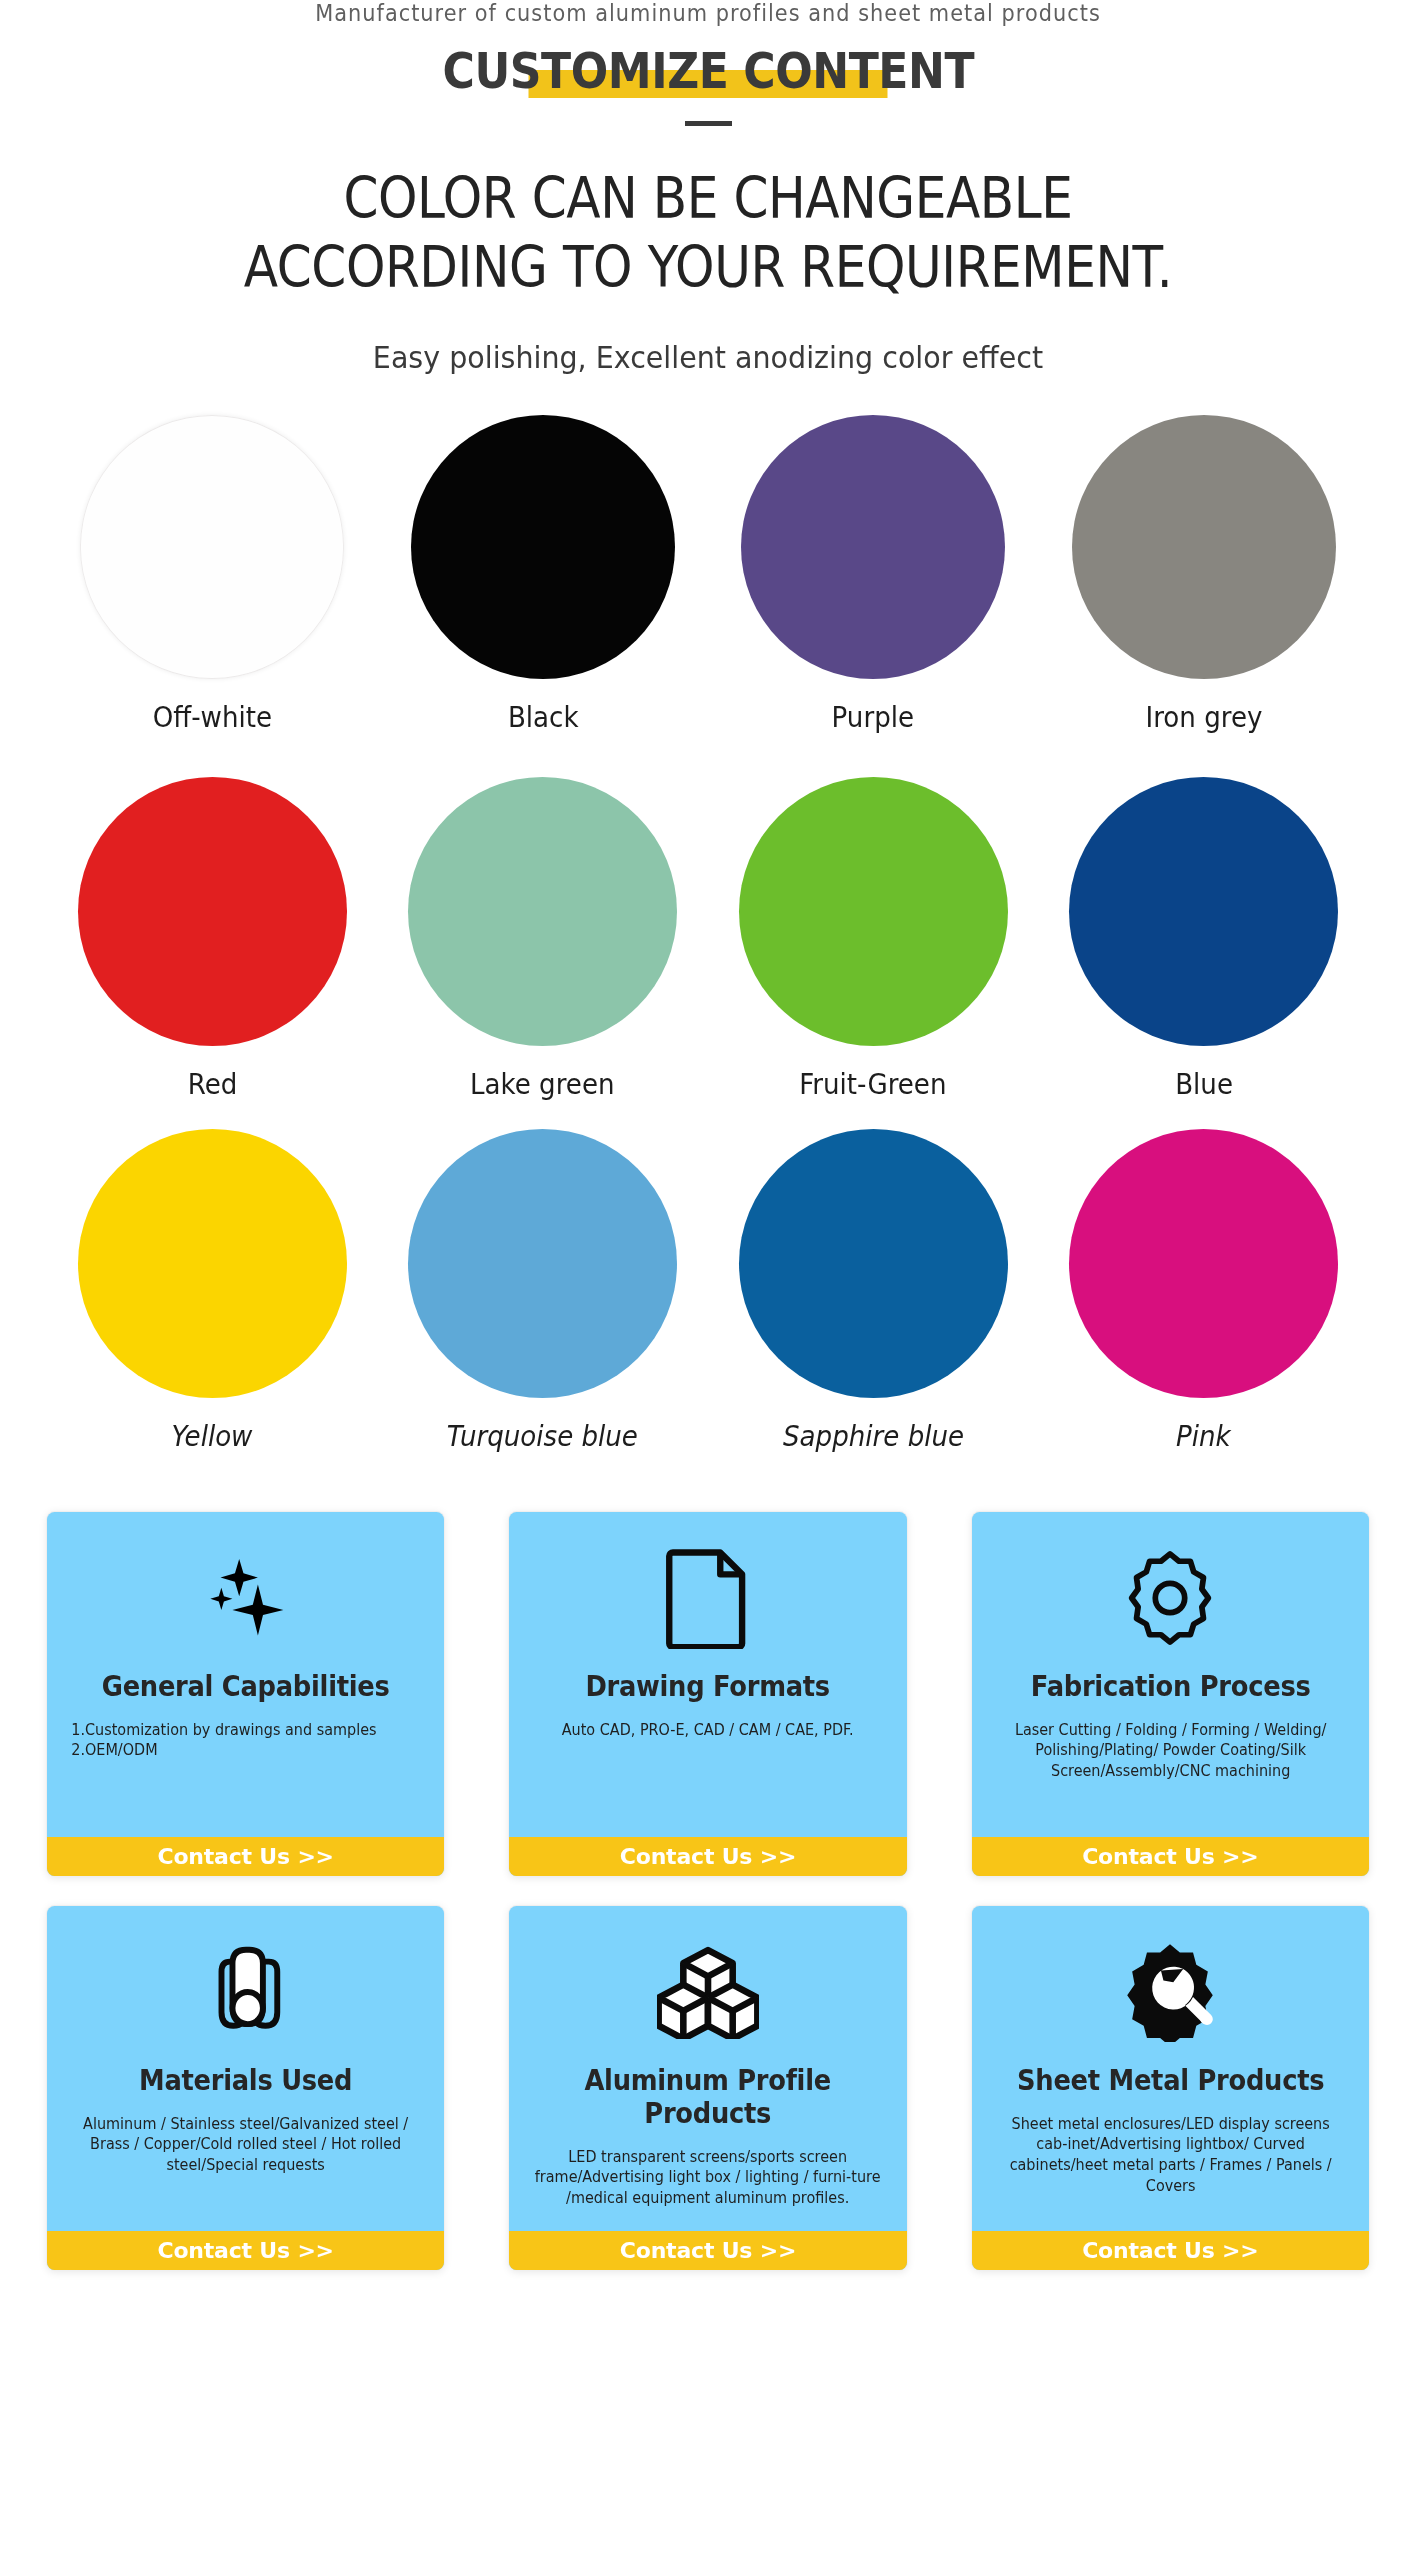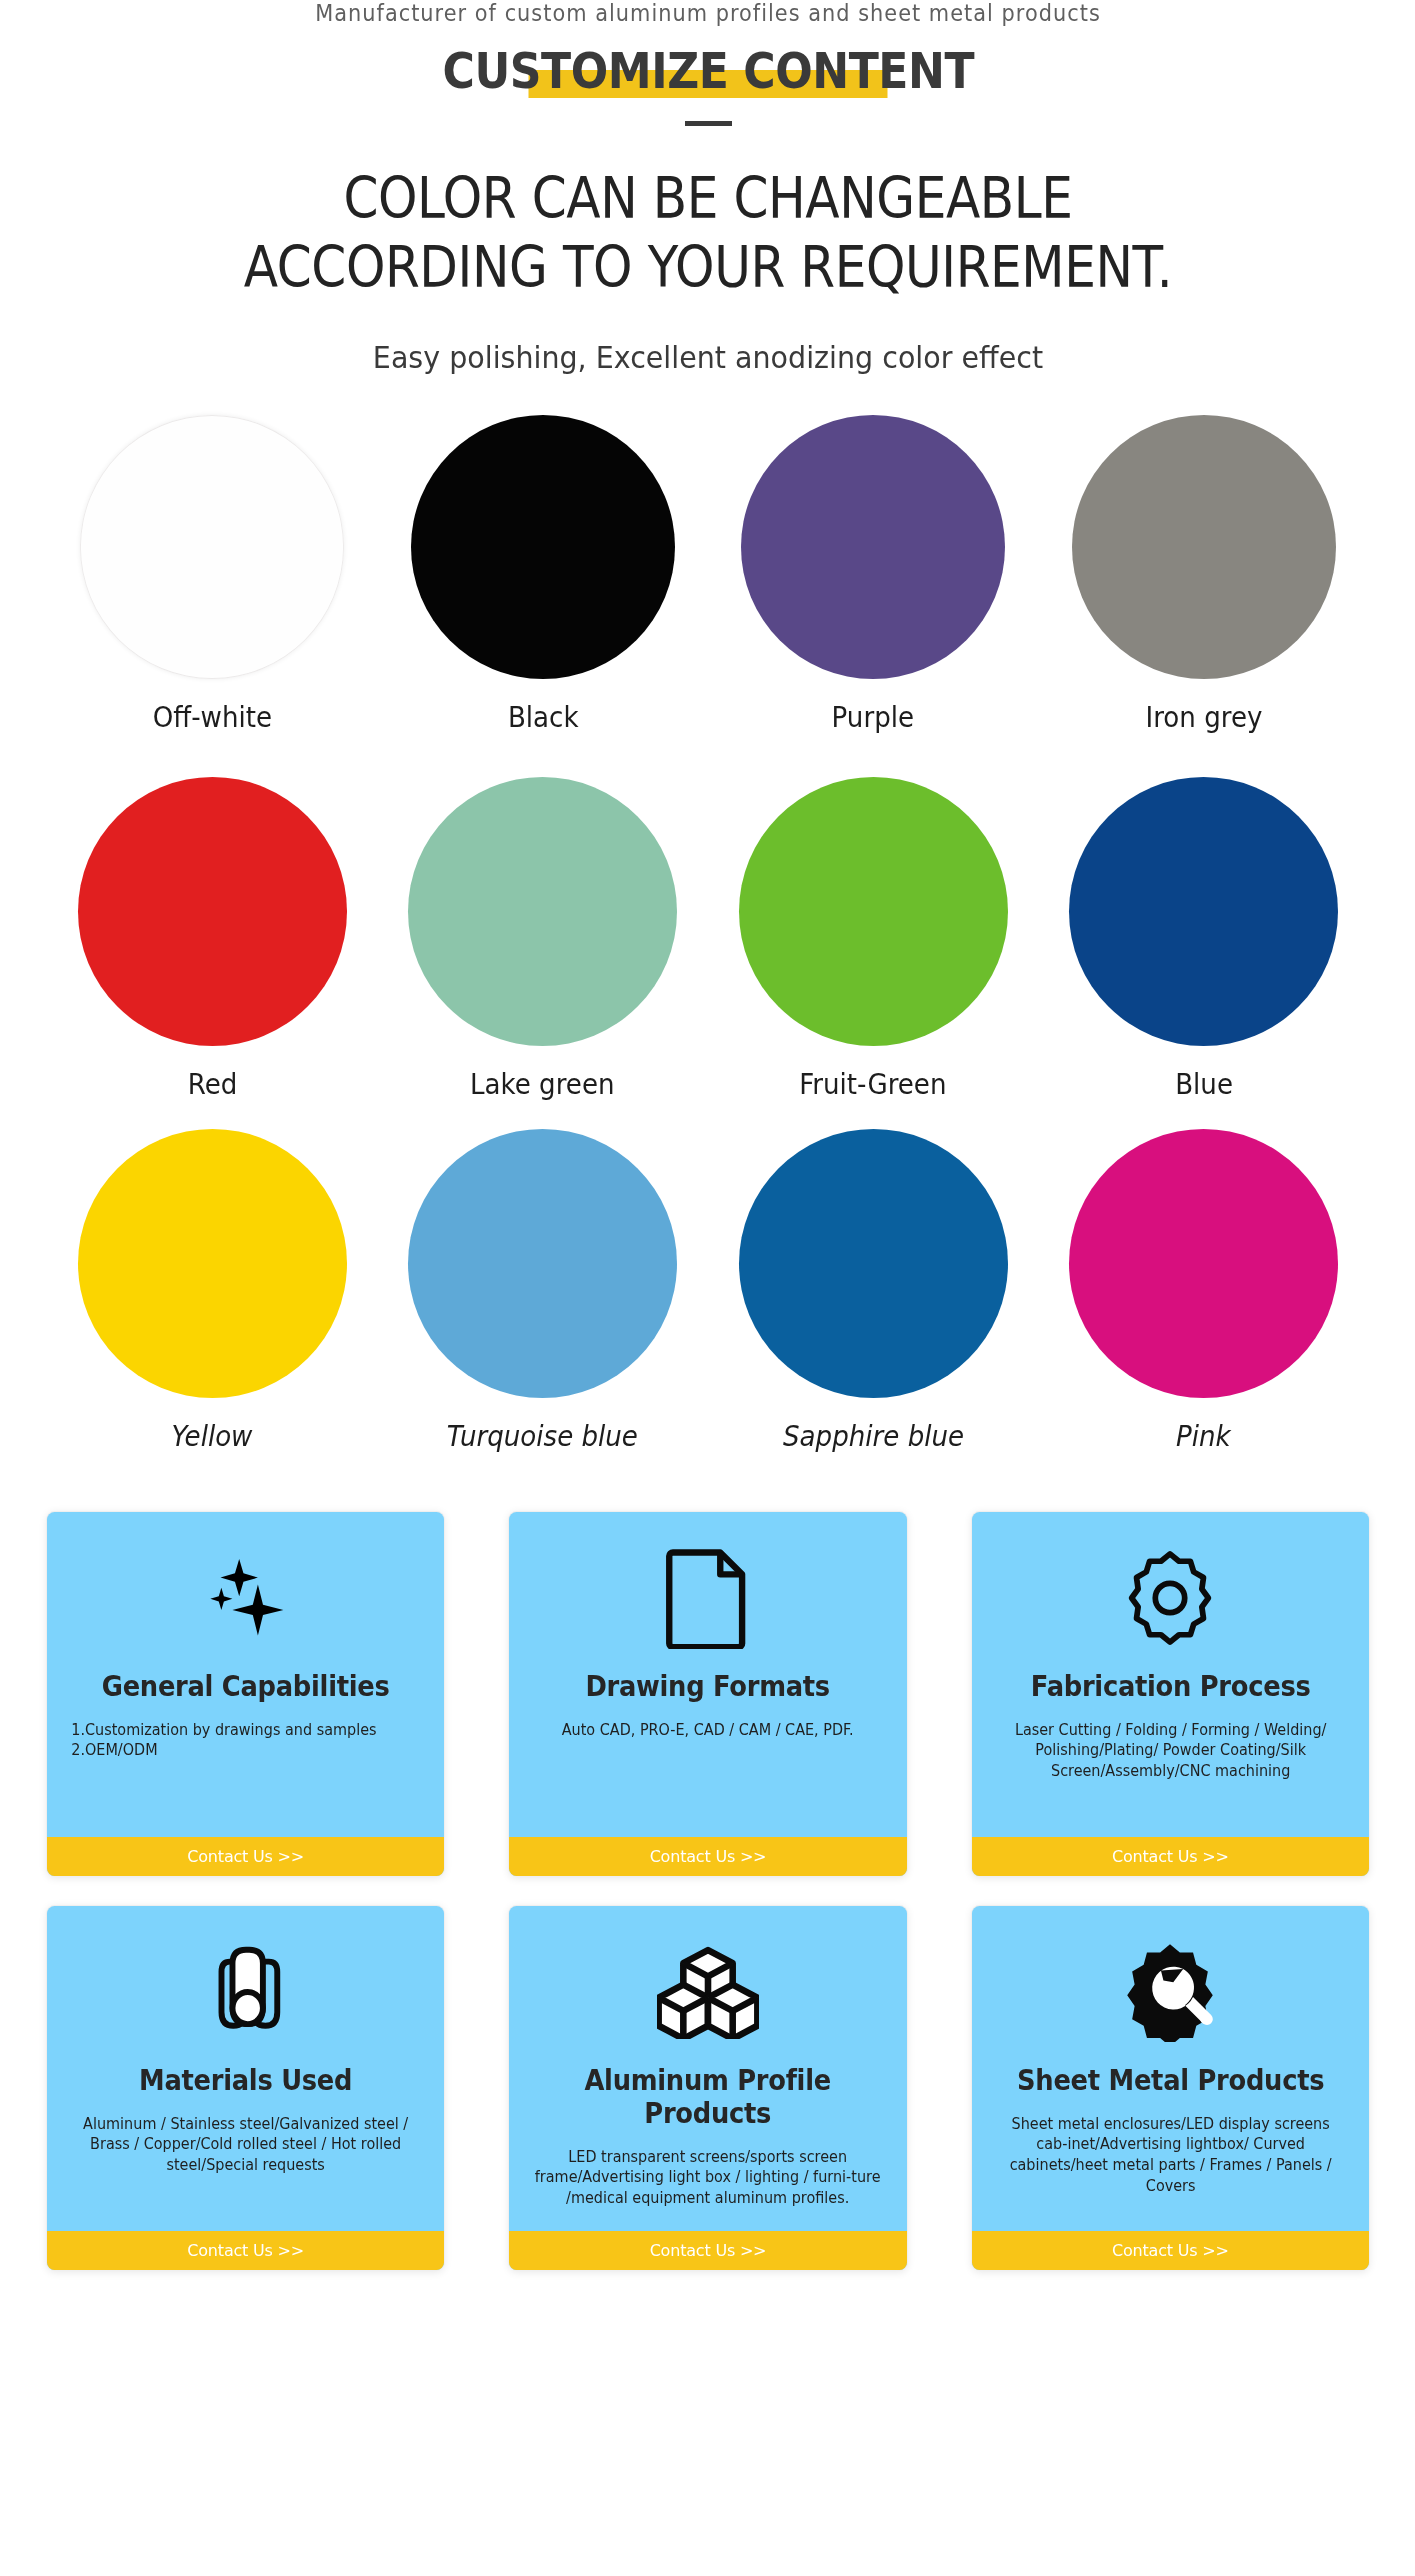--- a/index.html
+++ b/index.html
@@ -170,22 +170,22 @@
     padding: 17px 17px 0 17px;
     flex: 1;
     transform: scaleX(0.96);
   }
   .card-desc.left { text-align: left; }
   .cta {
     background: #f8c517;
     color: #ffffff;
     text-align: center;
     font-family: "DejaVu Sans", sans-serif;
-    font-size: 16px;
-    font-weight: 400;
+    font-size: 22px;
+    font-weight: 700;
     height: 39px;
     line-height: 39px;
     letter-spacing: -0.2px;
     cursor: pointer;
     user-select: none;
   }
 </style>
 </head>
 <body>
 

